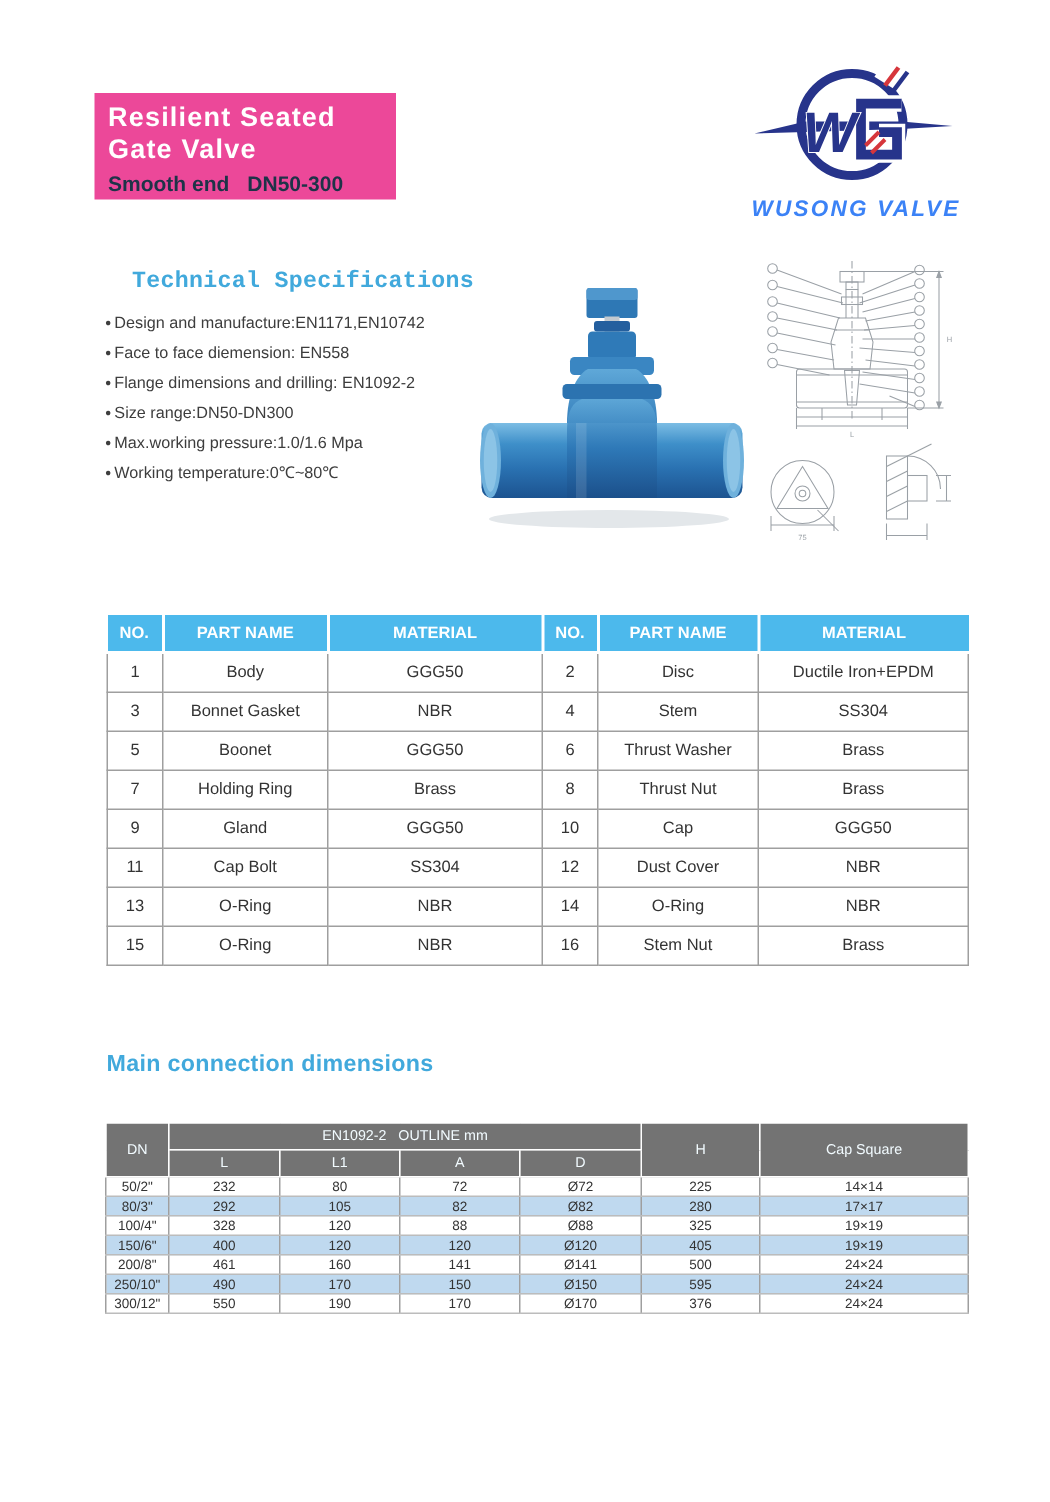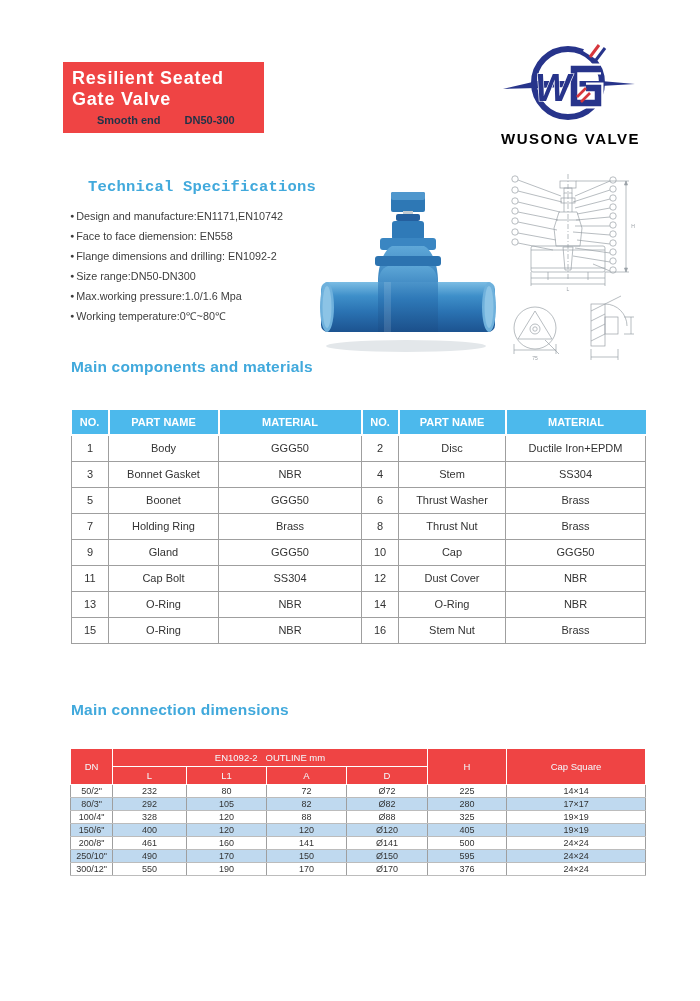--- a/index.html
+++ b/index.html
@@ -1,26 +1,26 @@
 <!DOCTYPE html>
 <html><head>
 <meta charset="utf-8">
 <style>
   * { margin:0; padding:0; box-sizing:border-box; }
   body { margin:0; background:#ffffff; font-family:"Liberation Sans", sans-serif; }
   .page { position:relative; width:700px; height:1001px; background:#ffffff; overflow:hidden; }
 
   
   .title-box { position:absolute; left:63px; top:62px; width:201px; height:71px;
-    background:#ef4444; color:#ffffff; padding:6px 9px 5px 9px; }
+    background:#ec4899; color:#ffffff; padding:6px 9px 5px 9px; }
   .title-box .t-line { font-size:18px; font-weight:bold; letter-spacing:0.8px; line-height:1.16; }
-  .title-sub { display:flex; gap:24px; margin-top:4px; color:#1e3348; font-size:11px; font-weight:bold;margin-left:25px; }
+  .title-sub { display:flex; gap:12px; margin-top:4px; color:#1e3348; font-size:14px; font-weight:bold; }
 
   .logo-wrap { position:absolute; left:501px; top:40px; width:136px; text-align:center; }
-  .logo-caption { margin-top:0px; color:#000000; font-size:15px; font-weight:bold; letter-spacing:1.5px; white-space:nowrap; }
+  .logo-caption { margin-top:0px; color:#3b82f6; font-size:15px; font-weight:bold; letter-spacing:1.5px; white-space:nowrap;font-style:italic; }
 
   
   .section-heading { position:absolute; color:#41A9DC; font-size:15.5px; font-weight:bold; letter-spacing:0.2px; }
   #spec-heading { left:88px; top:178px;font-family:Liberation Mono, monospace; }
   #components-heading { left:71px; top:358px; }
   #dimensions-heading { left:71px; top:701px; }
 
   
   .spec-list { position:absolute; left:70px; top:206px; width:258px; }
   .spec-item { font-size:10.8px; color:#3d3d3d; line-height:19.6px; white-space:nowrap; }
@@ -33,21 +33,21 @@
   
   .table1 { position:absolute; left:71px; top:410px; width:574px; border-collapse:collapse; table-layout:fixed; }
   .table1 th { background:#4CB9EC; color:#ffffff; font-size:11px; font-weight:bold;
     height:25px; border:2px solid #ffffff; border-top:none; }
   .table1 th:first-child { border-left:none; } .table1 th:last-child { border-right:none; }
   .table1 td { border:1px solid #9f9f9f; height:26px; text-align:center;
     font-size:11px; color:#333333; background:#ffffff; }
 
   
   .table2 { position:absolute; left:70px; top:748px; width:575px; border-collapse:collapse; table-layout:fixed; }
-  .table2 th { background:#ef4444; color:#f2fbff; font-size:9.5px; font-weight:normal;
+  .table2 th { background:#737373; color:#f2fbff; font-size:9.5px; font-weight:normal;
     border:1px solid #ffffff; height:18px; vertical-align:middle; }
   .table2 td { border-left:1px solid #9f9f9f; border-right:1px solid #9f9f9f; border-top:1px solid #bcbcbc;
     border-bottom:1px solid #bcbcbc; height:13px; text-align:center; font-size:9px; color:#333333; background:#ffffff; }
   .table2 tr.alt td { background:#BFD9EF; }
 </style>
 </head>
 <body>
 
 <div class="page">
 
@@ -213,21 +213,20 @@
         <line x1="88" y1="189" x2="115" y2="189"></line>
       </g>
       <g fill="#9aa0a6" font-size="5" font-family="Liberation Sans, sans-serif" text-anchor="middle">
         <text x="65" y="123">L</text>
         <text x="130" y="60">H</text>
         <text x="32" y="192">75</text>
       </g>
     </svg>
   </div>
 
-  <div class="section-heading" id="components-heading">Main components and materials</div>
   <table class="table1">
     <colgroup>
       <col style="width:37px">
         <col style="width:110px">
         <col style="width:143px">
       <col style="width:37px">
         <col style="width:107px">
         <col style="width:140px">
     </colgroup>
     <thead>

